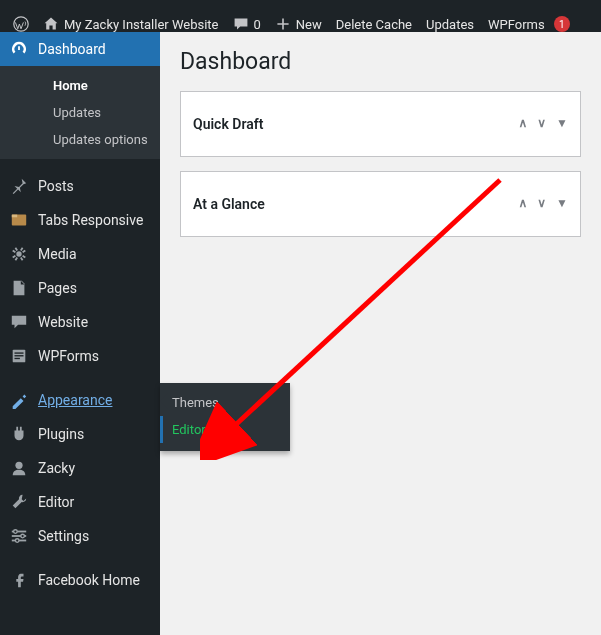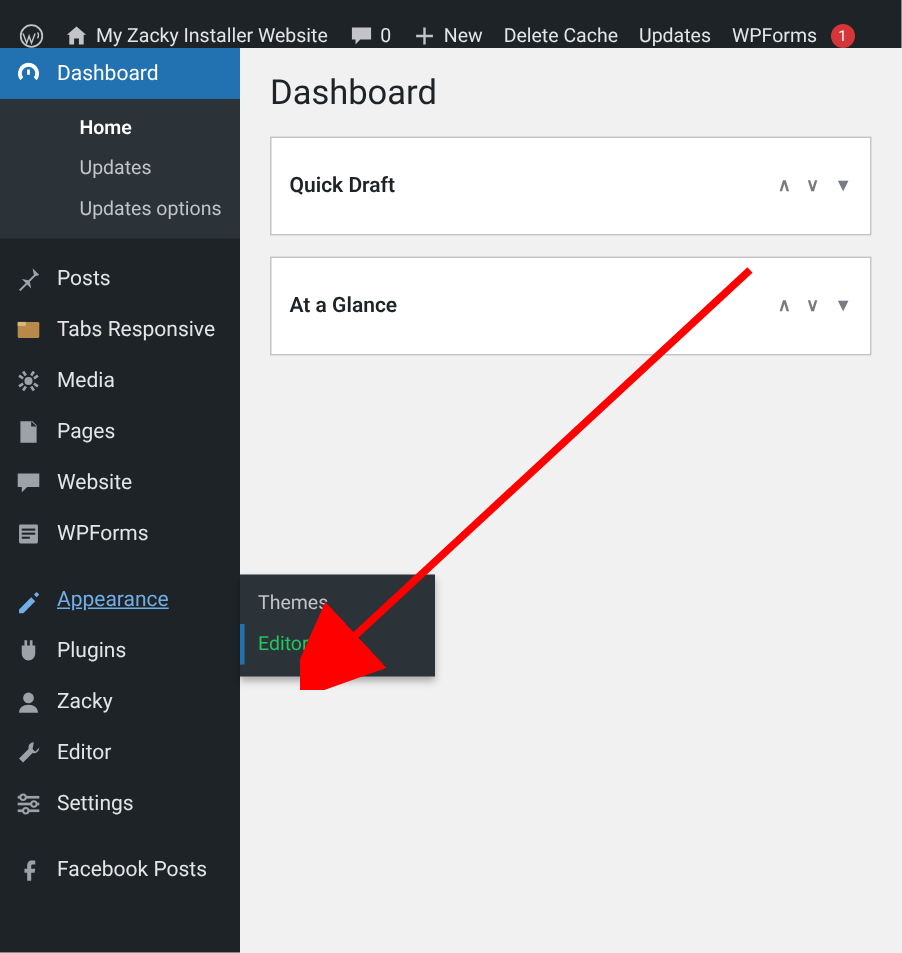--- a/index.html
+++ b/index.html
@@ -312,21 +312,21 @@
       </svg>
     <span>Settings</span>
   </div>
 
   <div style="height:10px"></div>
 
   <div class="side-item">
     <svg class="ic" viewBox="0 0 20 20" fill="#9ca2a7">
         <path d="M12 3h3v3h-2c-1 0-1 1-1 1v2h3l-.5 3H12v6H9v-6H7V9h2V7c0-2 1-4 3-4z"></path>
       </svg>
-    <span>Facebook Posts</span>
+    <span>Facebook Home</span>
   </div>
   <div class="side-item">
     
     
   </div>
 
 </div>
 
 <div class="main">
   <h1 class="page-title">Dashboard</h1>

